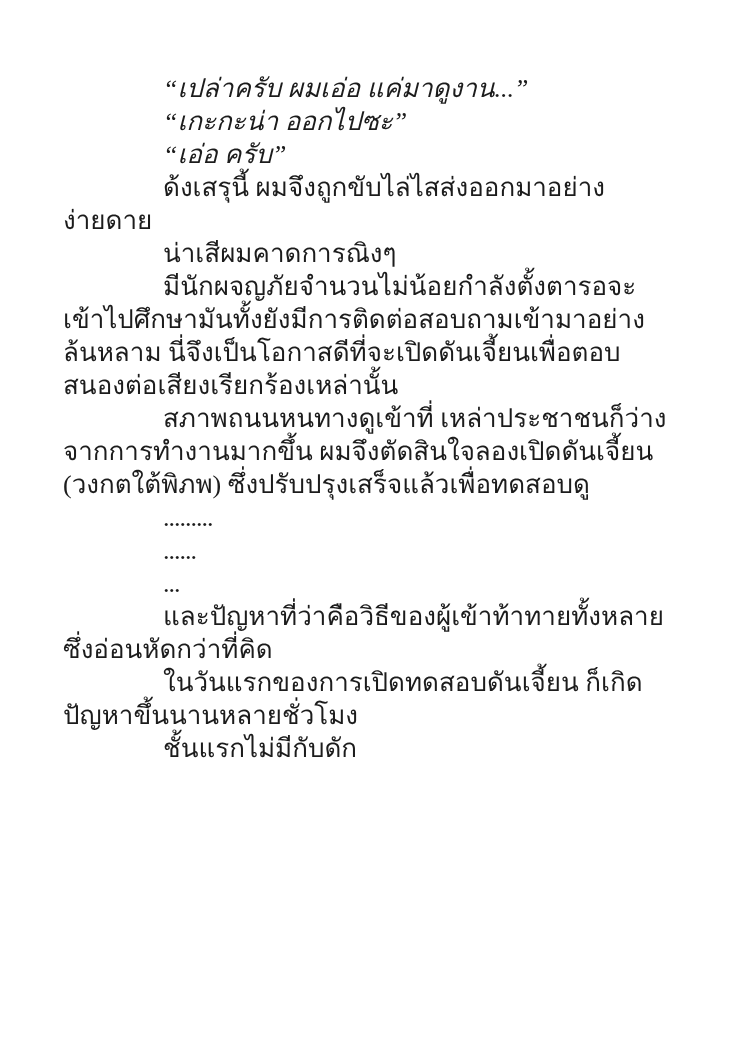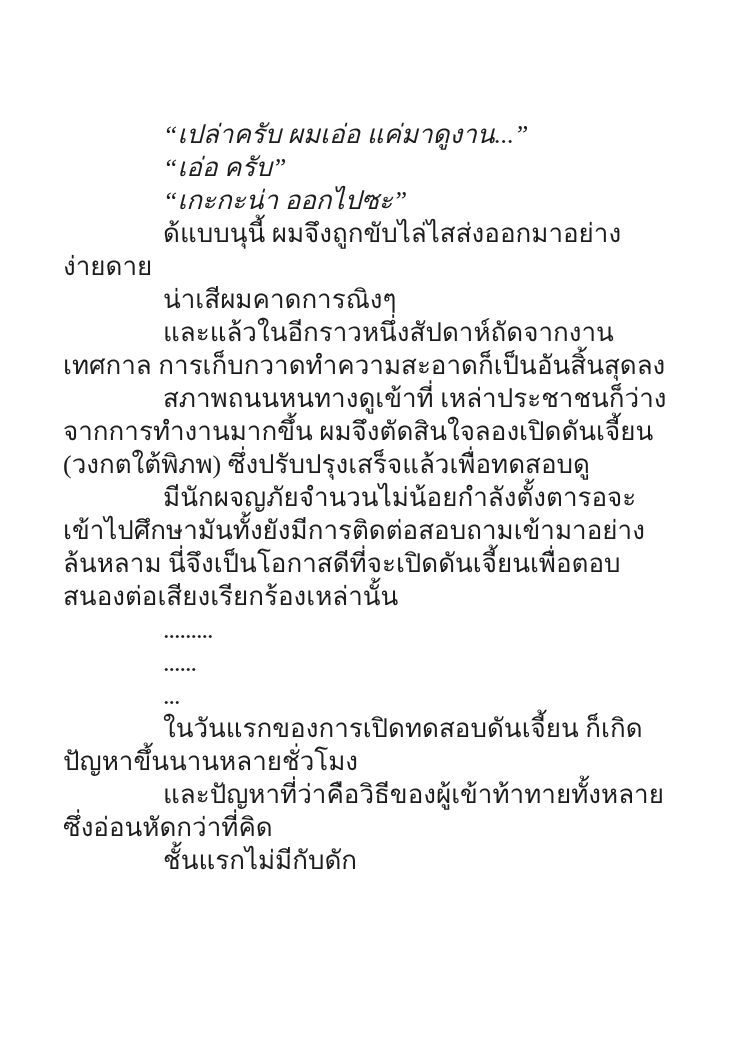--- a/index.html
+++ b/index.html
@@ -14,21 +14,21 @@
     overflow: hidden;
     font-family: "Liberation Serif", "DejaVu Serif", serif;
     color: #1c1c1c;
   }
   .page {
     position: absolute;
     top: 0; left: 0;
     width: 738px;
     height: 796px;
     box-sizing: border-box;
-    padding: 118px 62px 0 63px;
+    padding: 72px 62px 0 63px;
   }
   .page p {
     margin: 0;
     font-size: 26px;
     line-height: 33px;
     text-align: left;
     word-break: normal;
   }
   .indent { text-indent: 100px; }
   .dialogue { font-style: italic; }
@@ -36,30 +36,29 @@
   .ellipsis-line {
     letter-spacing: -1px;
     font-size: 24px;
   }
 </style>
 </head>
 <body>
 
 <div class="page">
   <p class="dialogue indent">“เปล่าครับ ผมเอ่อ แค่มาดูงาน...”</p>
+  <p class="dialogue indent">“เกะกะน่า ออกไปซะ”</p>
   <p class="dialogue indent">“เอ่อ ครับ”</p>
-  <p class="dialogue indent">“เกะกะน่า ออกไปซะ”</p>
-  <p class="indent">ด้แบบนุนี้ ผมจึงถูกขับไล่ไสส่งออกมาอย่างง่ายดาย</p>
+  <p class="indent">ด้งเสรุนี้ ผมจึงถูกขับไล่ไสส่งออกมาอย่างง่ายดาย</p>
   <p class="indent">น่าเสีผมคาดการณิงๆ</p>
 
-  <p class="indent gap">และแล้วในอีกราวหนึ่งสัปดาห์ถัดจากงานเทศกาล การเก็บกวาด​ทำความสะอาดก็เป็นอันสิ้นสุดลง</p>
+  <p class="indent">มีนักผจญภัยจำนวนไม่น้อยกำลังตั้งตารอจะเข้าไปศึกษามัน​ทั้งยังมีการติดต่อสอบถามเข้ามาอย่างล้นหลาม นี่จึงเป็นโอกาสดีที่จะเปิด​ดันเจี้ยนเพื่อตอบสนองต่อเสียงเรียกร้องเหล่านั้น</p>
   <p class="indent">สภาพถนนหนทางดูเข้าที่  เหล่าประชาชนก็ว่างจากการทำงาน​มากขึ้น ผมจึงตัดสินใจลองเปิดดันเจี้ยน (วงกตใต้พิภพ) ซึ่งปรับปรุงเสร็จ​แล้วเพื่อทดสอบดู</p>
-  <p class="indent">มีนักผจญภัยจำนวนไม่น้อยกำลังตั้งตารอจะเข้าไปศึกษามัน​ทั้งยังมีการติดต่อสอบถามเข้ามาอย่างล้นหลาม นี่จึงเป็นโอกาสดีที่จะเปิด​ดันเจี้ยนเพื่อตอบสนองต่อเสียงเรียกร้องเหล่านั้น</p>
 
   <p class="indent ellipsis-line">.........</p>
   <p class="indent ellipsis-line">......</p>
   <p class="indent ellipsis-line">...</p>
 
+  <p class="indent">และปัญหาที่ว่าคือวิธีของผู้เข้าท้าทายทั้งหลาย ซึ่งอ่อนหัดกว่าที่คิด</p>
   <p class="indent">ในวันแรกของการเปิดทดสอบดันเจี้ยน  ก็เกิดปัญหาขึ้นนาน​หลายชั่วโมง</p>
-  <p class="indent">และปัญหาที่ว่าคือวิธีของผู้เข้าท้าทายทั้งหลาย ซึ่งอ่อนหัดกว่าที่คิด</p>
   <p class="indent">ชั้นแรกไม่มีกับดัก</p>
 
 </div>
 
 </body></html>

